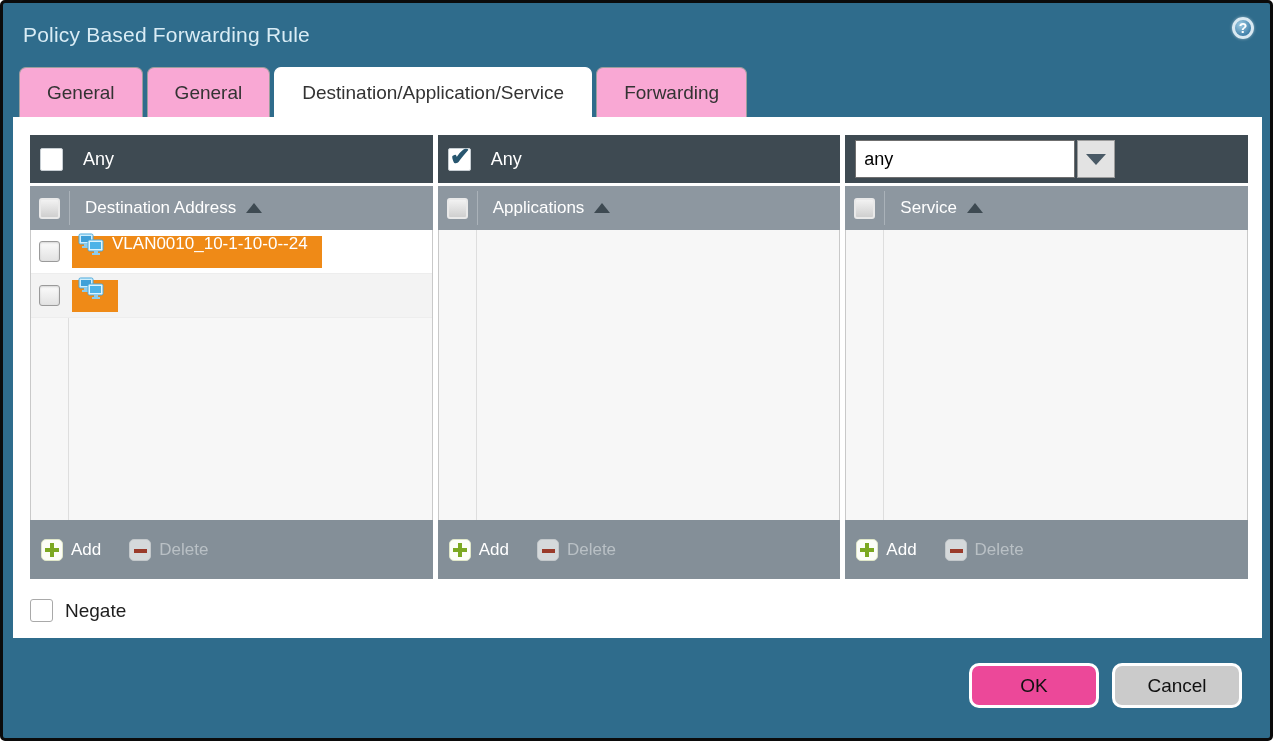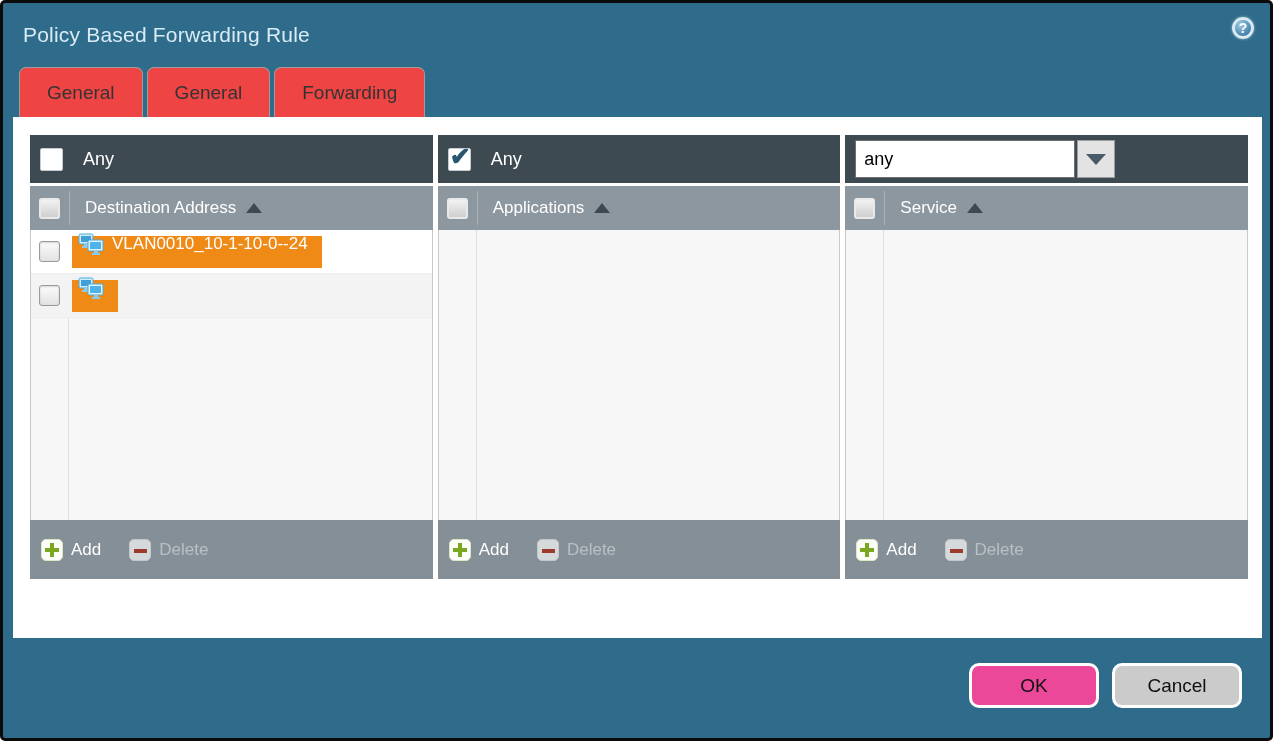--- a/index.html
+++ b/index.html
@@ -12,21 +12,21 @@
   
   .titlebar { height:64px; display:flex; align-items:center; padding:0 20px; }
   .title { color:#d9ecf5; font-size:21px; letter-spacing:.2px; }
   .help { position:absolute; top:14px; right:16px; width:22px; height:22px;
     border-radius:50%; border:3px solid #d9e9f2;
     background:radial-gradient(circle at 35% 30%, #9fcce4, #3f7fa8 75%);
     color:#fff; font-size:14px; font-weight:bold; display:flex; align-items:center; justify-content:center;
     cursor:pointer; box-shadow:0 0 3px rgba(255,255,255,.5); }
   
   .tabs { display:flex; gap:4px; padding-left:16px; height:50px; align-items:flex-end; }
-  .tab { height:50px; background:#ef4444; border:1px solid #9d9d9d; border-bottom:none;
+  .tab { height:50px; background:#f9a8d4; border:1px solid #9d9d9d; border-bottom:none;
     border-radius:7px 7px 0 0; padding:0 27px; display:flex; align-items:center;
     font-size:19px; color:#333; cursor:pointer; white-space:nowrap; }
   .tab.active { background:#fff; border-color:#fff; color:#333; }
   
   .content { margin:0 8px 0 10px; background:#fff; height:521px; padding:18px 14px 0 17px; }
   .columns { display:flex; gap:5px; }
   .col { flex:1; display:flex; flex-direction:column; min-width:0; }
   .any-bar { height:48px; background:#3e4a52; display:flex; align-items:center;
     padding:0 10px; margin-bottom:3px; }
   .any-label { color:#fff; font-size:18px; margin-left:20px; }
@@ -93,20 +93,21 @@
 <div class="dialog">
 
   <div class="titlebar">
     <span class="title">Policy Based Forwarding Rule</span>
   </div>
   <div class="help">?</div>
 
   <div class="tabs">
     <div class="tab">General</div>
     <div class="tab">General</div>
+    <div class="tab active">Destination/Application/Service</div>
     <div class="tab">Forwarding</div>
   </div>
 
   <div class="content">
     <div class="columns">
 
       <div class="col">
         <div class="any-bar">
           <span class="cb cb-white"></span>
           <span class="any-label">Any</span>
@@ -209,20 +210,24 @@
           </span>
           <span class="foot-btn">
             <span class="ico-minus"></span>
             <span class="label-del">Delete</span>
           </span>
         </div>
       </div>
 
     </div>
 
+    <div class="negate-row">
+      <span class="cb cb-negate"></span>
+      <span>Negate</span>
+    </div>
   </div>
 
   <div class="bottom">
     <button class="btn btn-ok">OK</button>
     <button class="btn btn-cancel">Cancel</button>
   </div>
 
 </div>
 
 </body></html>

